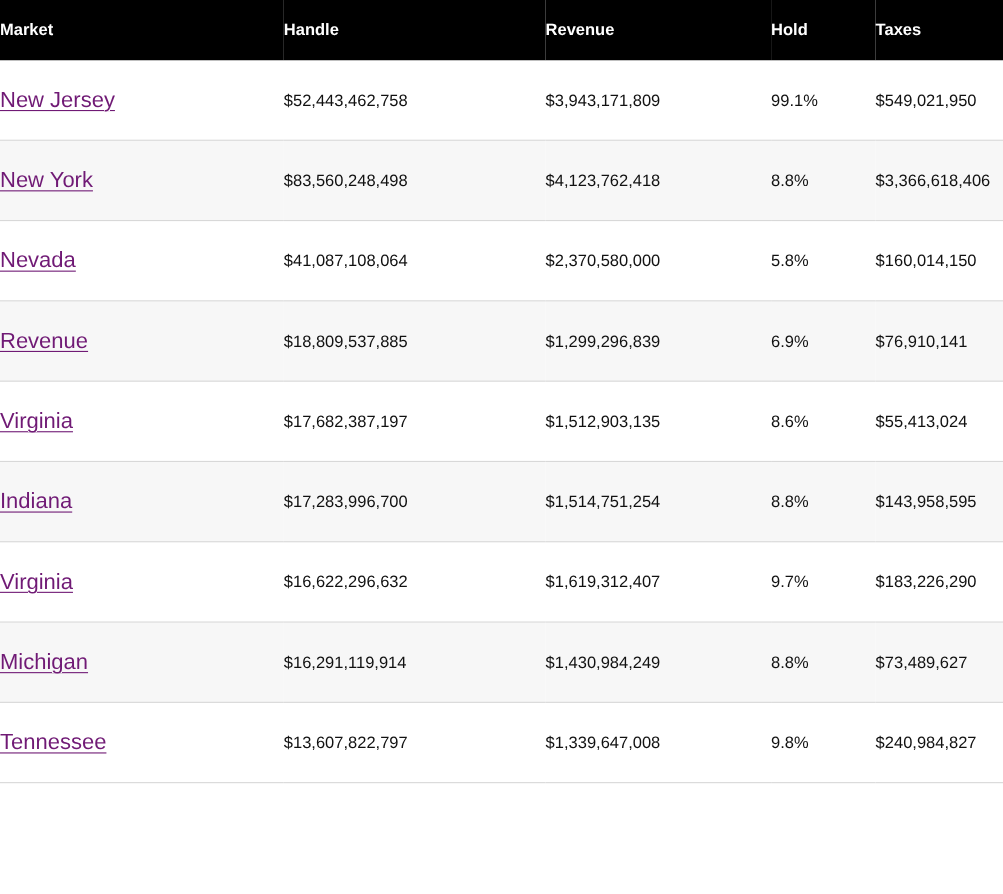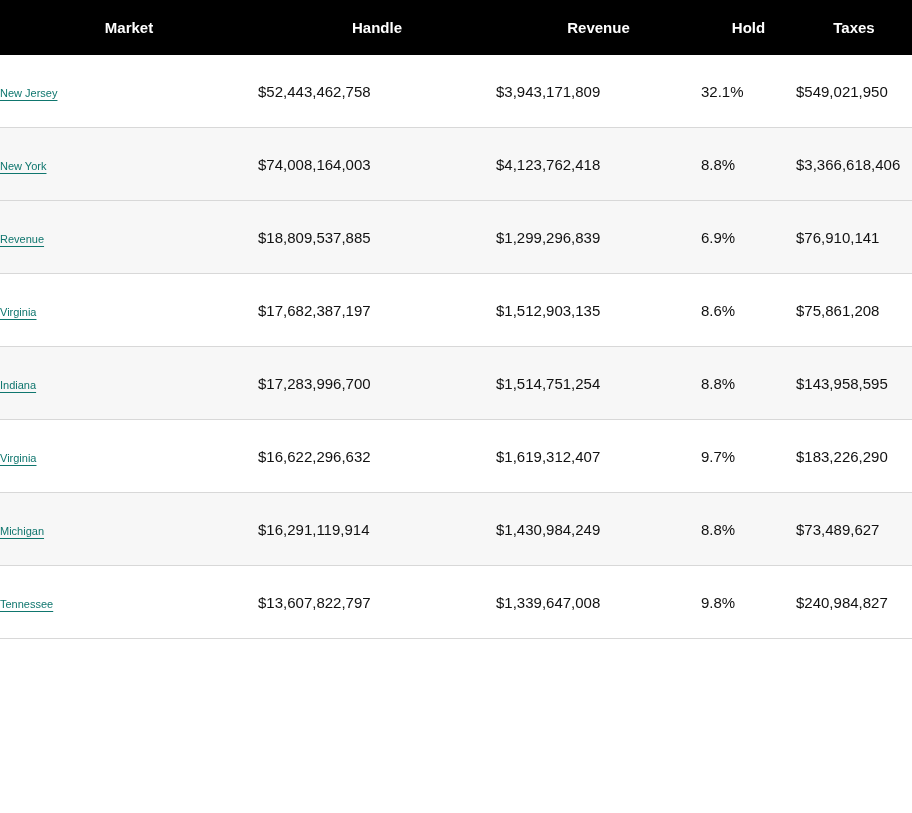--- a/index.html
+++ b/index.html
@@ -23,46 +23,46 @@
   }
   table.market-table colgroup col.c-market  { width: 258px; }
   table.market-table colgroup col.c-handle  { width: 238px; }
   table.market-table colgroup col.c-revenue { width: 205px; }
   table.market-table colgroup col.c-hold    { width: 95px;  }
   table.market-table colgroup col.c-taxes   { width: 116px; }
 
   thead th {
     background: #000000;
     color: #ffffff;
-    text-align: center;
+    text-align: left;
     font-weight: bold;
     font-size: 15px;
     padding: 0 0 0 0;
     height: 55px;
     vertical-align: middle;
     white-space: nowrap;
   }
 
   tbody td {
     height: 70px;
     vertical-align: middle;
     font-size: 15px;
     border-bottom: 1px solid #d8d8d8;
     white-space: nowrap;
     color: #111111;
   }
   tbody tr.odd td  { background: #ffffff; }
   tbody tr.even td { background: #f7f7f7; }
 
   tbody tr td.market-cell a {
-    color: #0f766e;
+    color: #701a75;
     text-decoration: underline;
     text-underline-offset: 3px;
     text-decoration-thickness: 1px;
-    font-size: 11px;
+    font-size: 20px;
   }
 
   
   th.col-market,  td.col-market  { padding-left: 0px; }
   th.col-handle,  td.col-handle  { padding-left: 0px; }
   th.col-revenue, td.col-revenue { padding-left: 0px; }
   th.col-hold,    td.col-hold    { padding-left: 0px; margin-top: 22px; }
   th.col-taxes,   td.col-taxes   { padding-left: 0px; }
 </style>
 </head>
@@ -83,43 +83,50 @@
       <th class="col-revenue">Revenue</th>
       <th class="col-hold">Hold</th>
       <th class="col-taxes">Taxes</th>
     </tr>
   </thead>
   <tbody id="table-body">
       <tr class="odd">
         <td class="col-market market-cell"><a href="#">New Jersey</a></td>
         <td class="col-handle">$52,443,462,758</td>
         <td class="col-revenue">$3,943,171,809</td>
-        <td class="col-hold">32.1%</td>
+        <td class="col-hold">99.1%</td>
         <td class="col-taxes">$549,021,950</td>
       </tr>
       <tr class="even">
         <td class="col-market market-cell"><a href="#">New York</a></td>
-        <td class="col-handle">$74,008,164,003</td>
+        <td class="col-handle">$83,560,248,498</td>
         <td class="col-revenue">$4,123,762,418</td>
         <td class="col-hold">8.8%</td>
         <td class="col-taxes">$3,366,618,406</td>
+      </tr>
+      <tr class="odd">
+        <td class="col-market market-cell"><a href="#">Nevada</a></td>
+        <td class="col-handle">$41,087,108,064</td>
+        <td class="col-revenue">$2,370,580,000</td>
+        <td class="col-hold">5.8%</td>
+        <td class="col-taxes">$160,014,150</td>
       </tr>
       <tr class="even">
         <td class="col-market market-cell"><a href="#">Revenue</a></td>
         <td class="col-handle">$18,809,537,885</td>
         <td class="col-revenue">$1,299,296,839</td>
         <td class="col-hold">6.9%</td>
         <td class="col-taxes">$76,910,141</td>
       </tr>
       <tr class="odd">
         <td class="col-market market-cell"><a href="#">Virginia</a></td>
         <td class="col-handle">$17,682,387,197</td>
         <td class="col-revenue">$1,512,903,135</td>
         <td class="col-hold">8.6%</td>
-        <td class="col-taxes">$75,861,208</td>
+        <td class="col-taxes">$55,413,024</td>
       </tr>
       <tr class="even">
         <td class="col-market market-cell"><a href="#">Indiana</a></td>
         <td class="col-handle">$17,283,996,700</td>
         <td class="col-revenue">$1,514,751,254</td>
         <td class="col-hold">8.8%</td>
         <td class="col-taxes">$143,958,595</td>
       </tr>
       <tr class="odd">
         <td class="col-market market-cell"><a href="#">Virginia</a></td>

